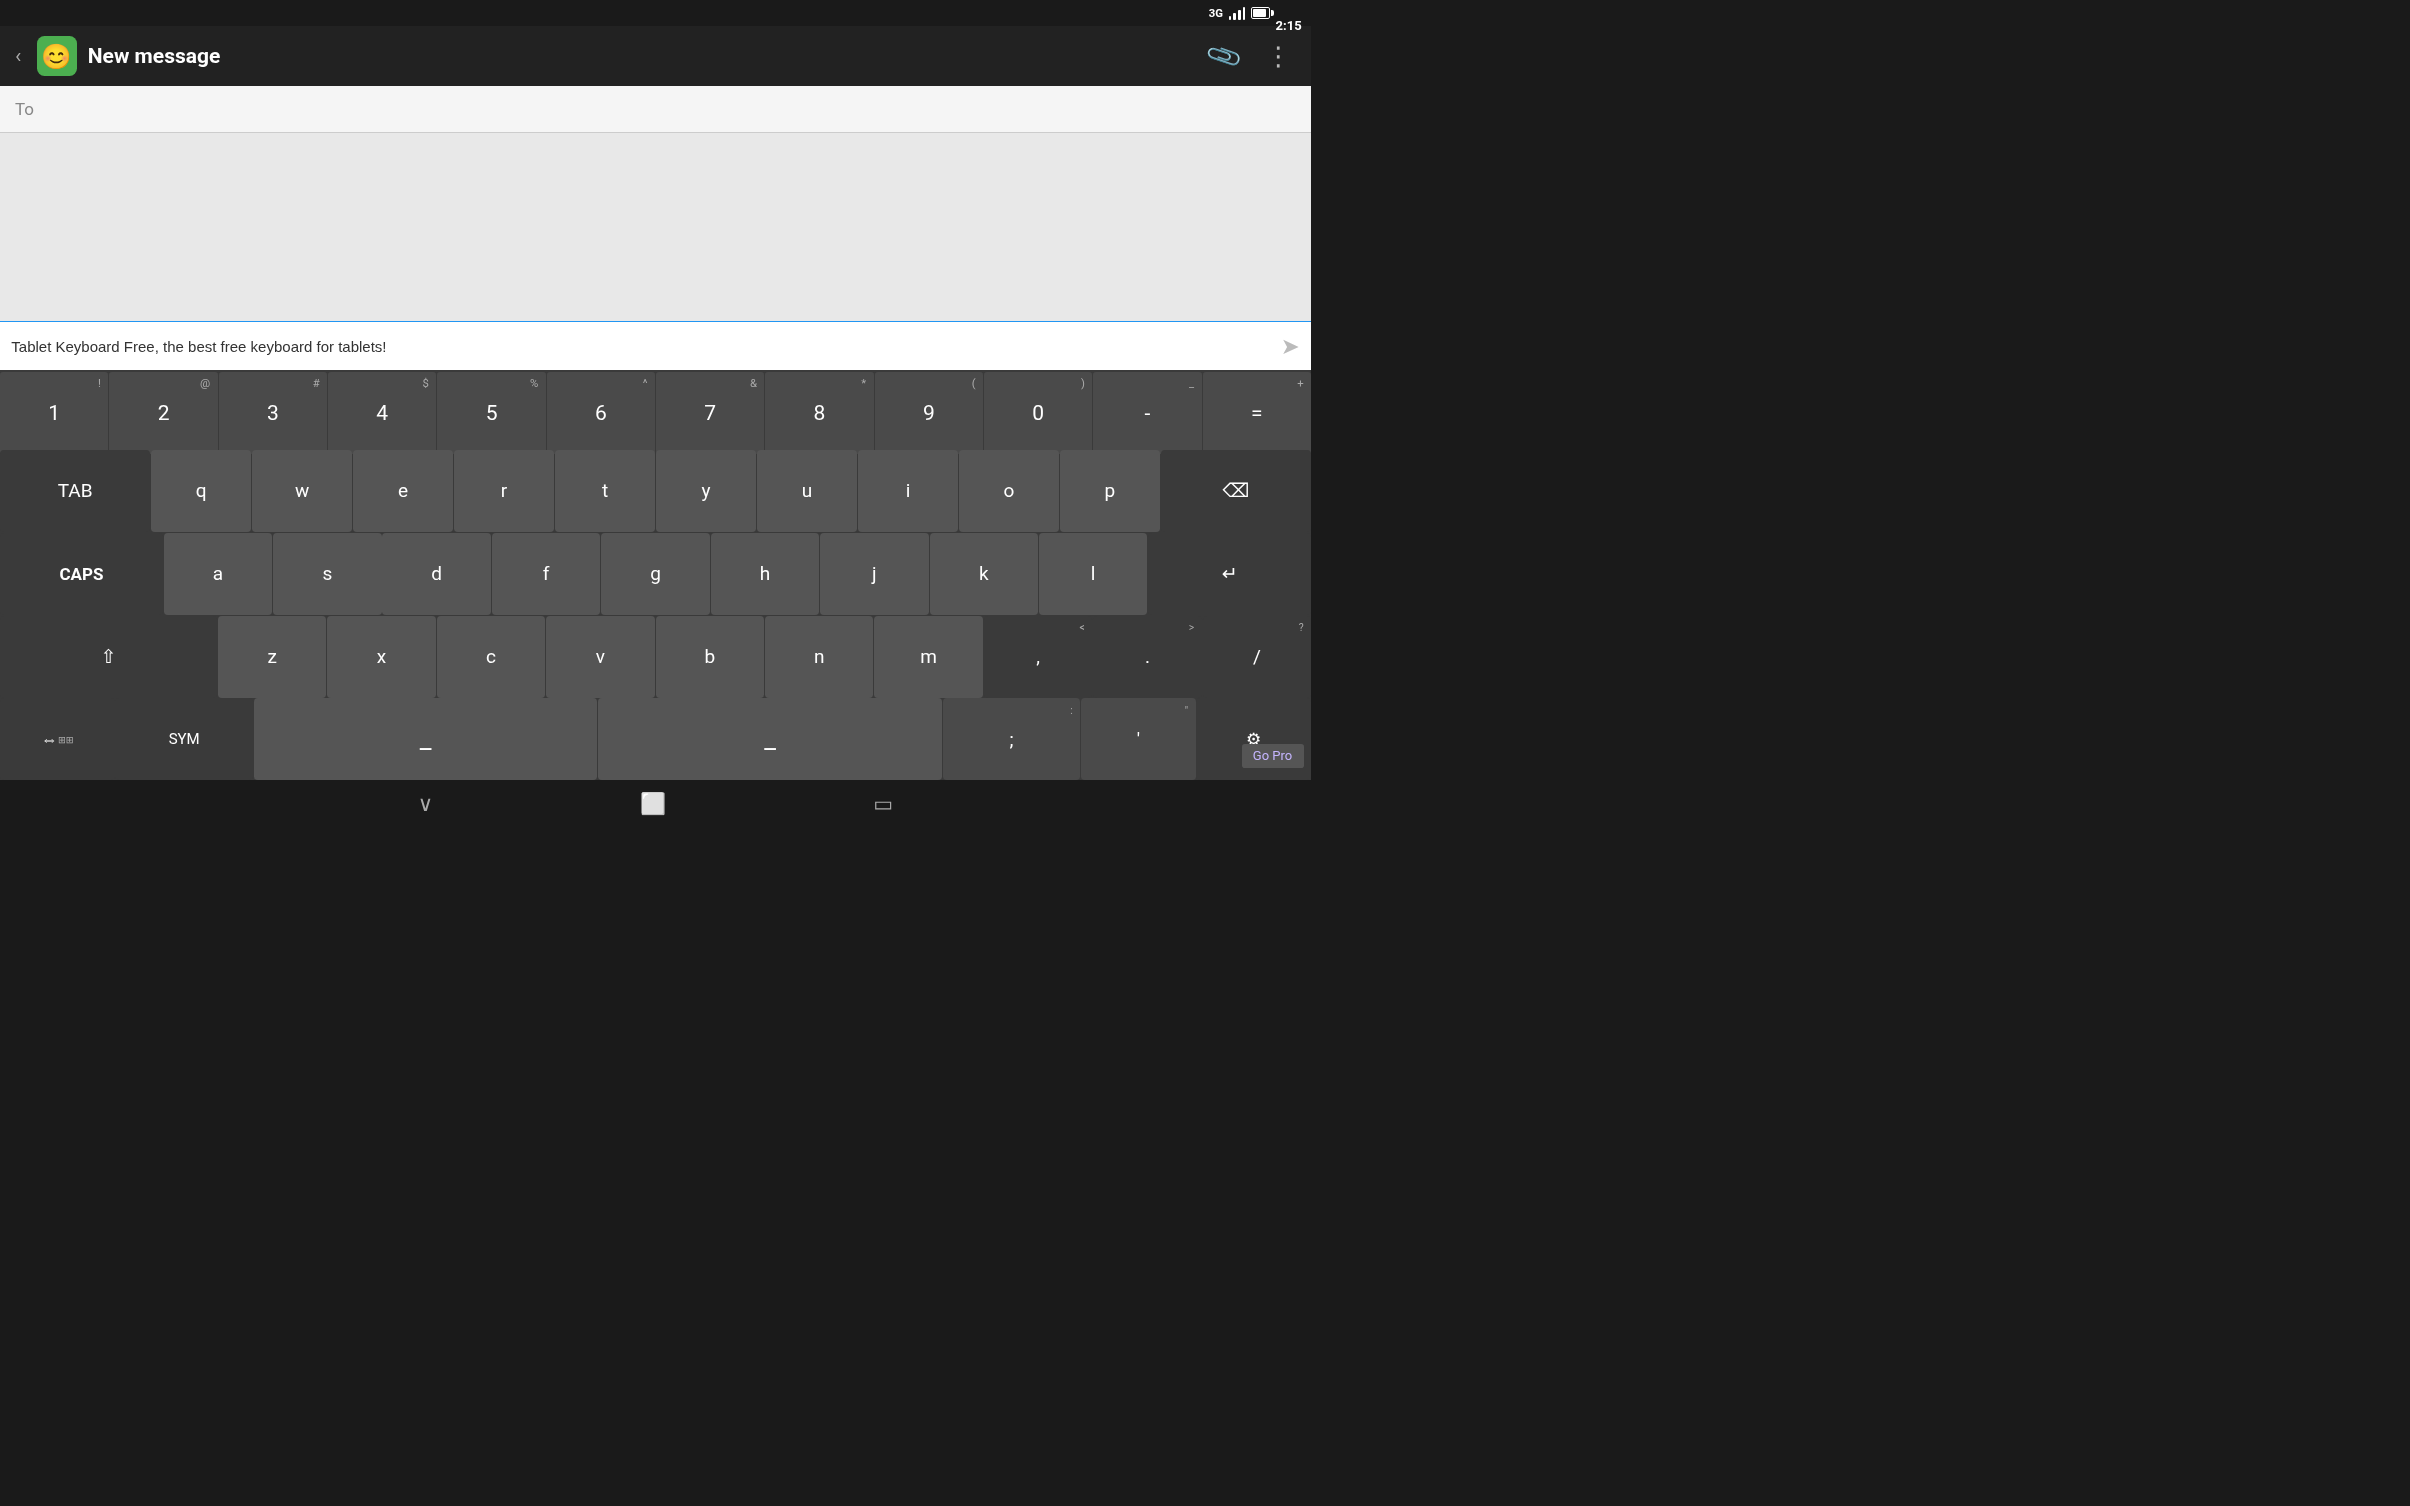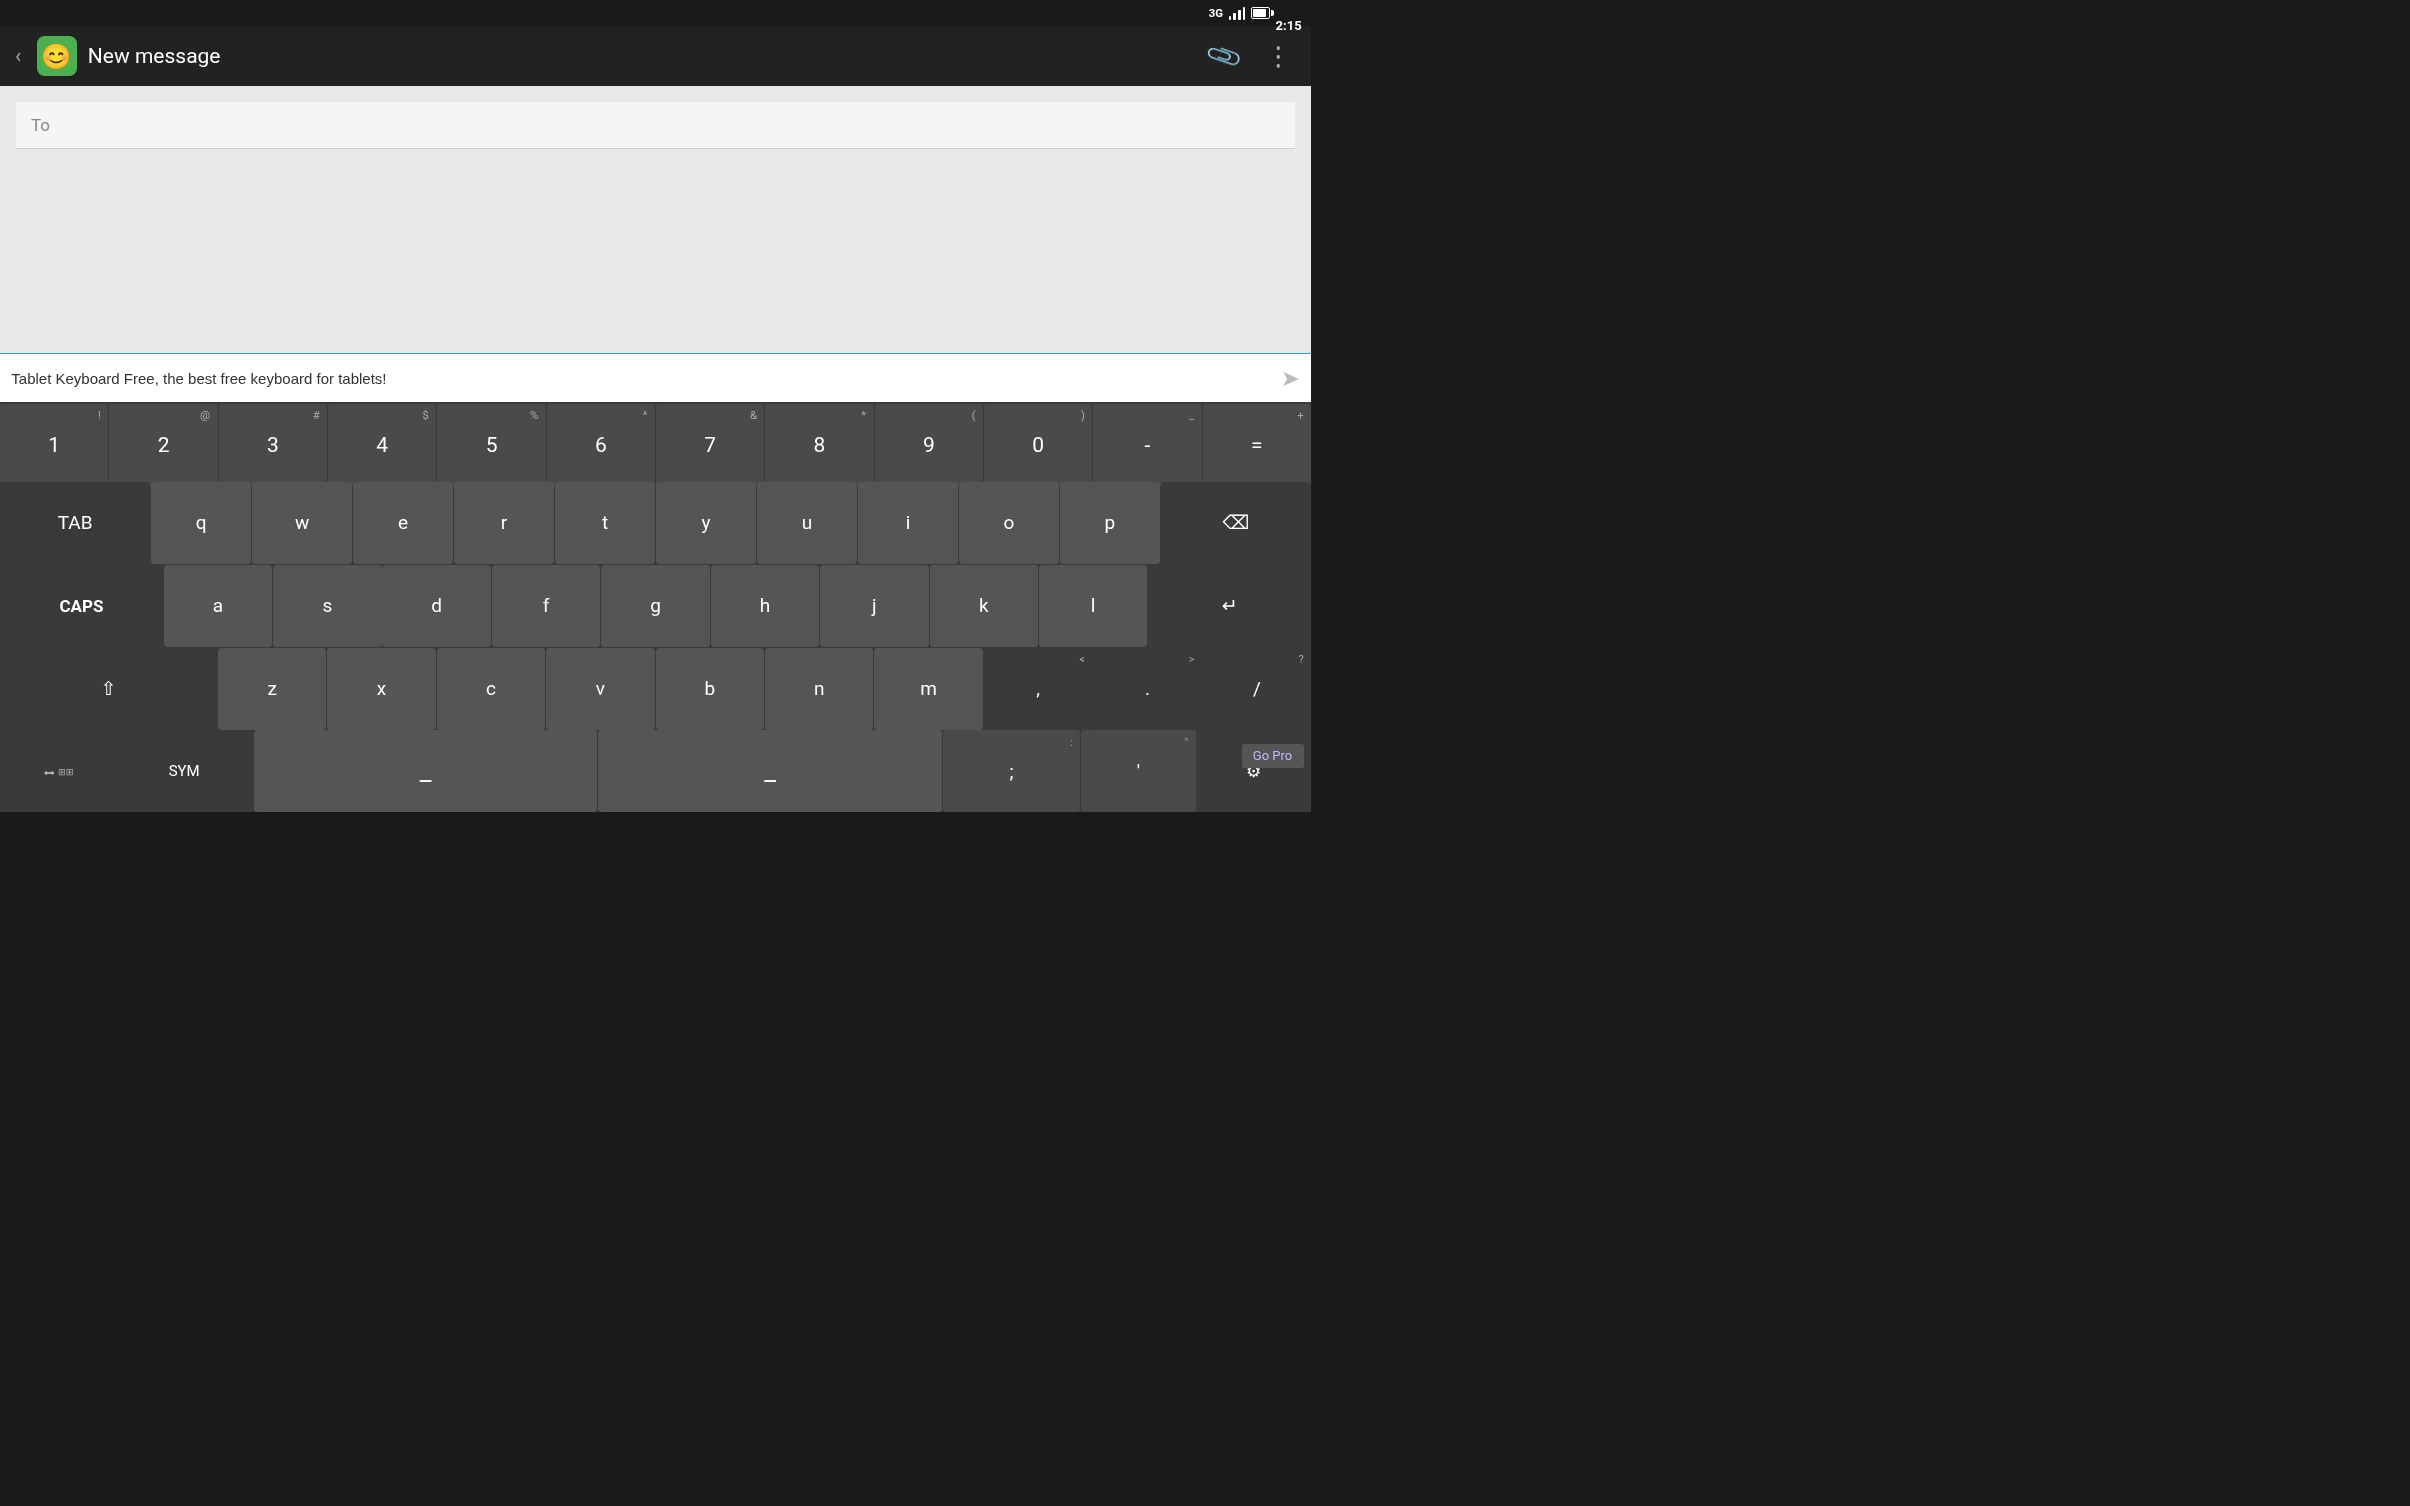--- a/index.html
+++ b/index.html
@@ -52,41 +52,42 @@
       border-radius: 7.5px;
       display: flex;
       align-items: center;
       justify-content: center;
       font-size: 22.6px;
     }
     #app-title {
       flex: 1;
       color: white;
       font-size: 21px;
-      font-weight: 400;
+      font-weight: 700;
     }
     #attach-btn {
       color: #aaa;
       font-size: 22.6px;
       cursor: pointer;
       padding: 7.5px;
       transform: rotate(-45deg);
     }
     #menu-btn {
       color: #aaa;
       font-size: 21px;
       cursor: pointer;
       padding: 7.5px;
     }
 
     
     #message-area {
       width: 100%;
       background: #e8e8e8;
-      padding: 16px;
+      padding: 0;
+      border-radius: 8px;
     }
 
     
     #to-field-container {
       width: 100%;
       background: #f5f5f5;
       border-bottom: 0.9px solid #ccc;
       padding: 13px 15px;
     }
     #to-label {

